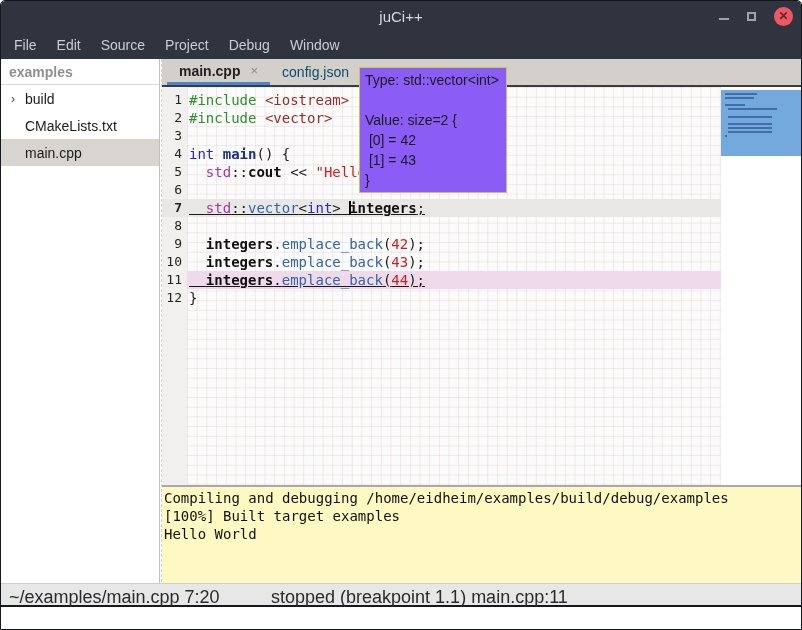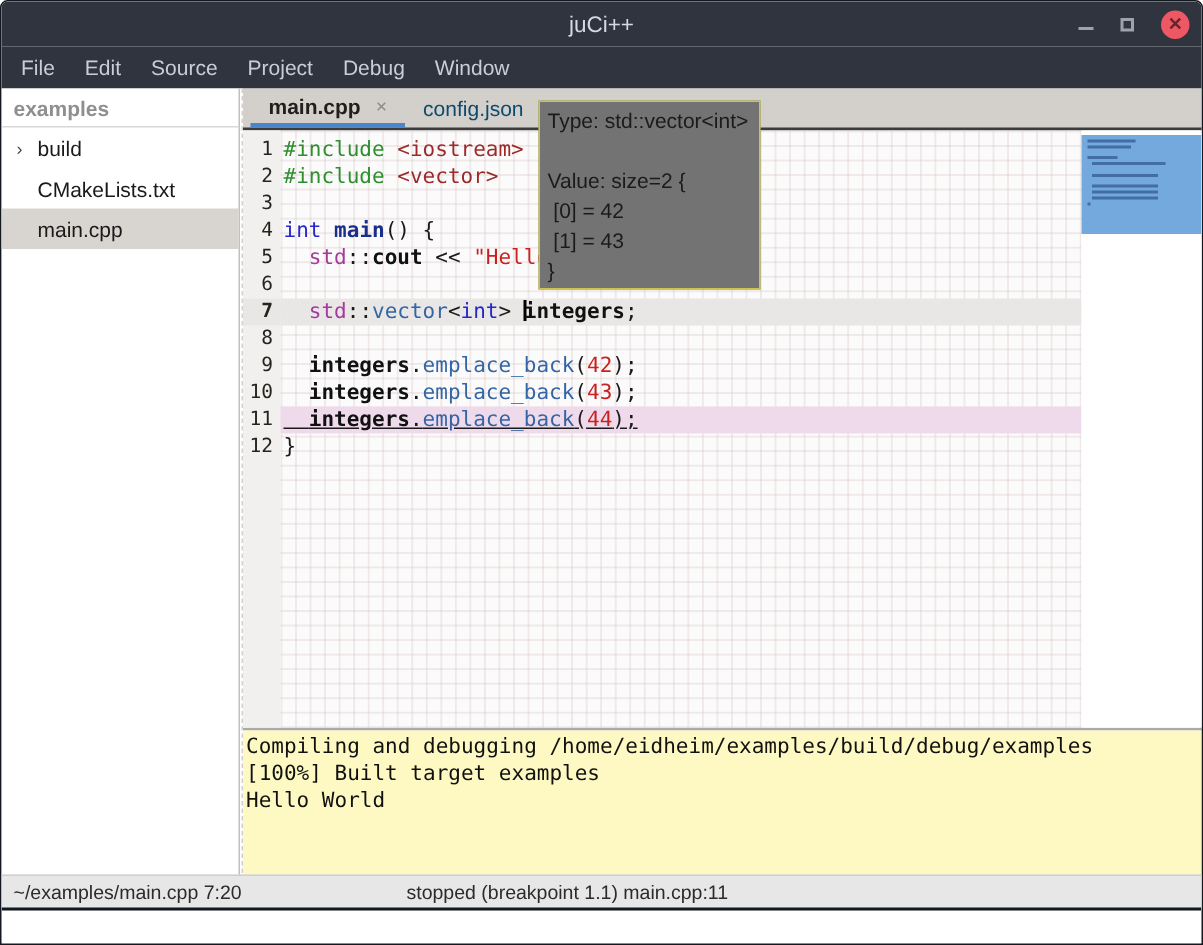--- a/index.html
+++ b/index.html
@@ -44,21 +44,21 @@
   .editor { height:398px; display:flex; position:relative; background:#fcfbfb; }
   .gutter { width:25px; background:#f1f0ef; font-family:"DejaVu Sans Mono",monospace; font-size:13px;
             color:#24241f; text-align:right; padding-top:4px; }
   .gutter div { height:18px; line-height:18px; padding-right:5px; }
   .gutter div.cl { background:#e8e7e5; font-weight:bold; }
   .code-area { width:534px; padding-top:4px; font-family:"DejaVu Sans Mono",monospace; font-size:14px; position:relative;
       background-image:linear-gradient(to right, rgba(213,197,197,.33) 1px, transparent 1px),
                        linear-gradient(to bottom, rgba(213,197,197,.33) 1px, transparent 1px);
       background-size:9.7px 9.7px; }
   .code-row { height:18px; line-height:18px; white-space:pre; padding-left:2px; color:#1a1a1a; }
-  .code-row.cl { background:#e8e7e5; }
+  .code-row.cl { background:#e8e7e5;text-decoration:underline; }
   .code-row.dbg { background:#efdaec;text-decoration:underline; }
   .tok-pp  { color:#2e8f2e; }
   .tok-inc { color:#9c2a2a; }
   .tok-kw  { color:#2727cc; }
   .tok-fn  { color:#1a2f8a; font-weight:bold; }
   .tok-ns  { color:#a43a9d; }
   .tok-var { color:#111; font-weight:bold; }
   .tok-mem { color:#3465a4; }
   .tok-num { color:#cc1f1f; }
   .tok-str { color:#cc1f1f; }
@@ -68,26 +68,26 @@
   .map-slider { position:absolute; left:0; top:3px; width:80px; height:66px; background:#74a9dd; }
   .map-line { position:absolute; height:2px; background:rgba(25,60,120,.55); }
 
   .term-divider { height:2px; background:#aaaaaa; }
   .terminal { height:120px; background:#fef9c3; font-family:"DejaVu Sans Mono",monospace; font-size:14px;
               color:#111; padding:2px 2px; }
   .terminal div { height:18px; line-height:18px; white-space:pre; }
 
   
   .statusbar { position:absolute; left:0; top:582px; width:100%; height:24px; background:#e7e7e7;
-               border-top:1px solid #cfcfcf; border-bottom:2px solid #141820; font-size:13px; color:#2b2b2b;text-decoration:underline; }
+               border-top:1px solid #cfcfcf; border-bottom:2px solid #141820; font-size:18px; color:#2b2b2b;text-decoration:underline; }
   .status-left { position:absolute; left:8px; top:3px; }
   .status-center { position:absolute; left:270px; top:3px; }
 
   
-  .tooltip { position:absolute; left:358px; top:66px; width:148px; height:126px; background:#737373;
+  .tooltip { position:absolute; left:358px; top:66px; width:148px; height:126px; background:#8b5cf6;
              border:1px solid #c9c54e; font-size:14px; color:#1b1b1b; padding:2px 5px; z-index:50; }
   .tooltip div { height:20px; line-height:20px; white-space:pre; }
 </style>
 </head>
 <body>
 
 <div id="win">
 
   <div class="titlebar">
     <span class="title">juCi++</span>

